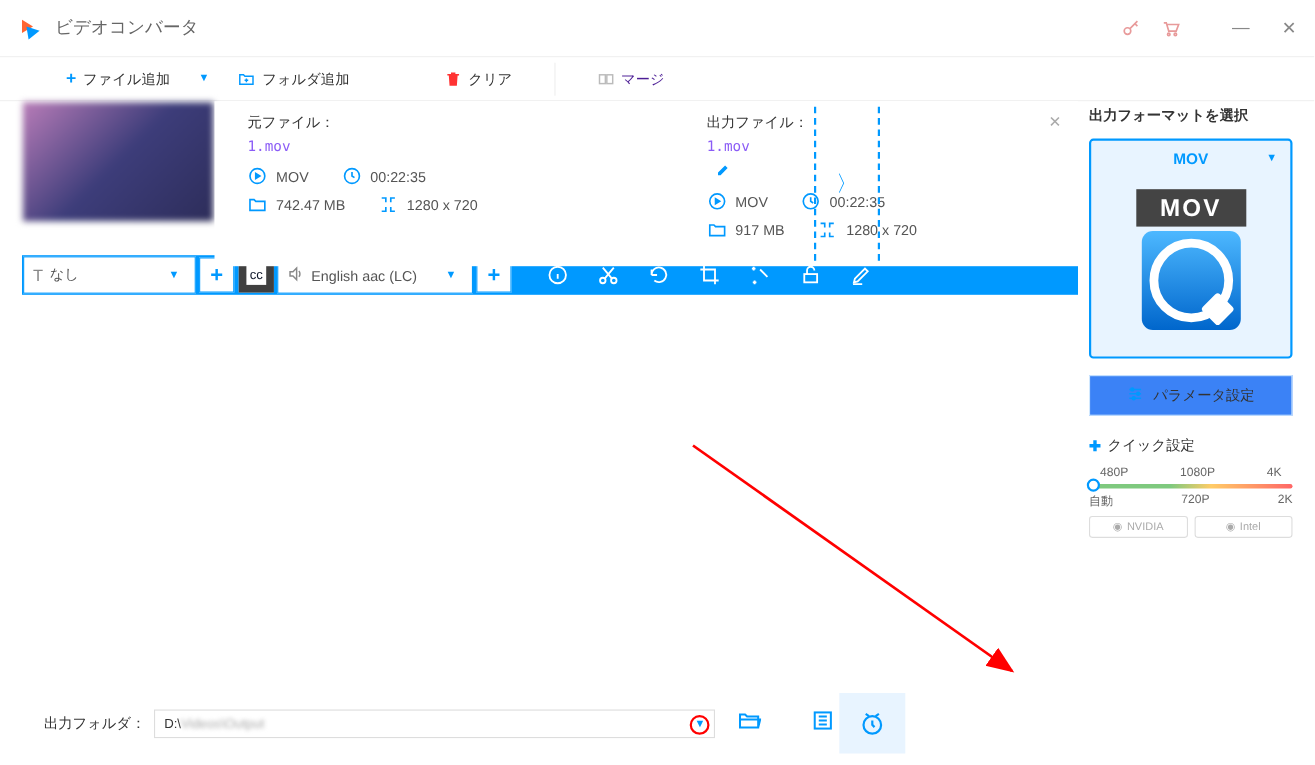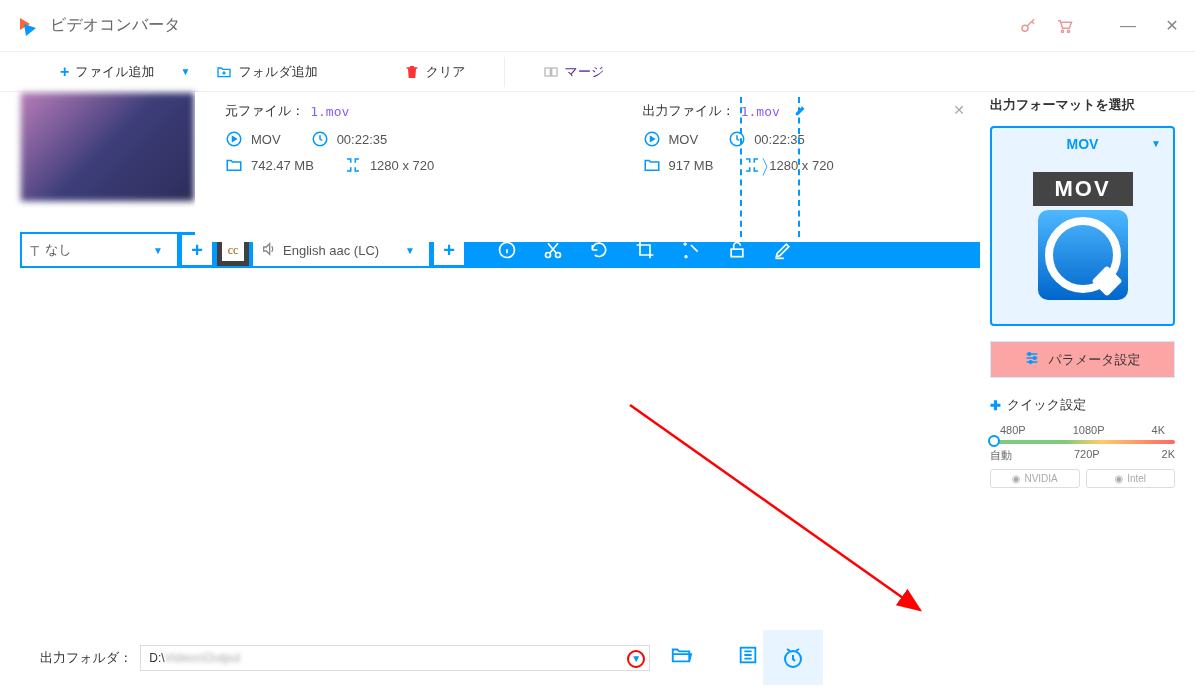--- a/index.html
+++ b/index.html
@@ -24,57 +24,57 @@
 
 .main { display: flex; position: absolute; top: 92px; left: 20px; right: 20px; bottom: 75px; }
 .content { flex: 1; display: flex; flex-direction: column; }
 .sidebar { width: 185px; margin-left: 10px; }
 
 .file-row { display: flex; height: 150px; }
 .thumb { width: 175px; height: 110px; background: linear-gradient(135deg, #b87cb8, #3d3d7a, #2d2d5a); filter: blur(3px); border: 1px solid #ddd; }
 .file-info { flex: 1; position: relative; background: #fff; padding: 10px 20px 10px 30px; }
 .file-info-grid { display: flex; gap: 40px; }
 .file-col { flex: 1; }
-.info-line { display: flex; align-items: center; margin-bottom: 10px; gap: 6px; font-size: 13px; }
+.info-line { display: flex; margin-bottom: 10px; gap: 6px; font-size: 13px; flex-direction: column; }
 .info-label { color: #333; }
 .info-fname { color: #8b5cf6; font-family: monospace; }
 .meta-row { display: flex; gap: 30px; margin-top: 8px; }
 .meta-item { display: flex; align-items: center; gap: 8px; color: #555; font-size: 13px; font-family: monospace; }
 .meta-icon { width: 18px; height: 18px; color: #0099ff; }
 .divider-v { position: absolute; left: 545px; top: 5px; bottom: 5px; width: 60px; display: flex; align-items: center; justify-content: center; }
 .dash-line { position: absolute; width: 0; border-left: 2px dashed #0099ff; height: 100%; }
 .dash-left { left: 0; }
 .dash-right { right: 0; }
 .arrow-r { color: #0099ff; font-size: 20px; z-index: 1; }
 .close-x { position: absolute; right: 15px; top: 10px; color: #aaa; font-size: 14px; }
 .edit-pen { color: #0099ff; margin-left: 8px; }
 
 .track-bar { height: 36px; background: #0099ff; display: flex; align-items: center; padding: 0; margin-top: -10px; }
 .track-left { display: flex; align-items: center; background: #fff; border: 1px solid #0099ff; height: 34px; margin: 1px; }
 .track-input { height: 30px; border: none; padding: 0 8px; font-size: 13px; color: #555; display: flex; align-items: center; }
 .subtitle-box { width: 155px; display: flex; align-items: center; gap: 6px; }
 .audio-box { width: 176px; display: flex; align-items: center; gap: 6px; font-family: monospace; }
 .track-add { width: 32px; height: 32px; background: #fff; border: 1px solid #0099ff; color: #0099ff; font-size: 20px; font-weight: bold; display: flex; align-items: center; justify-content: center; margin: 0 2px; }
-.cc-box { width: 32px; height: 32px; background: #fff; border: 5px solid #404040; color: #a16207; font-size: 12px; display: flex; align-items: center; justify-content: center; margin: 0 2px; font-family: Liberation Serif, serif; }
+.cc-box { width: 32px; height: 32px; background: #fff; border: 7px solid #404040; color: #0f172a; font-size: 12px; display: flex; align-items: center; justify-content: center; margin: 0 2px; }
 .dd-caret { color: #0099ff; font-size: 10px; margin-left: auto; margin-right: 6px; }
 .track-tools { display: flex; gap: 26px; padding: 0 20px; margin-left: 10px; }
 .tool-icon { width: 20px; height: 20px; color: #fff; display: flex; align-items: center; justify-content: center; }
 
 .sidebar-title { font-size: 13px; color: #333; font-weight: bold; margin-bottom: 8px; padding: 4px 0; }
 .format-box { background: #e8f4ff; border: 2px solid #0099ff; border-radius: 4px; padding: 4px; height: 200px; display: flex; flex-direction: column; }
 .format-header { background: #e8f4ff; color: #0099ff; font-weight: bold; text-align: center; padding: 4px; font-size: 14px; position: relative; }
 .format-caret { position: absolute; right: 8px; top: 6px; font-size: 10px; color: #0099ff; }
 .format-icon { flex: 1; display: flex; align-items: center; justify-content: center; }
 .mov-badge { width: 100px; }
 .mov-top { background: #444; color: #fff; font-weight: bold; font-size: 22px; padding: 4px 8px; text-align: center; letter-spacing: 2px; }
 .mov-q { width: 90px; height: 90px; background: linear-gradient(to bottom, #4db8ff, #0066cc); border-radius: 10px; margin: 4px auto; position: relative; display: flex; align-items: center; justify-content: center; }
 .mov-q::before { content: ''; width: 60px; height: 60px; border: 8px solid #fff; border-radius: 50%; position: absolute; }
 .mov-q::after { content: ''; width: 22px; height: 22px; background: #fff; position: absolute; bottom: 8px; right: 10px; border-radius: 3px; transform: rotate(45deg); }
 
-.param-btn { margin-top: 15px; background: #fca5a5; border: 1px solid #d0e8ff; padding: 8px; text-align: center; font-size: 13px; display: flex; align-items: center; justify-content: center; gap: 8px; color: #333; }
+.param-btn { margin-top: 15px; background: #3b82f6; border: 1px solid #d0e8ff; padding: 8px; text-align: center; font-size: 13px; display: flex; align-items: center; justify-content: center; gap: 8px; color: #333; }
 .param-icon { color: #0099ff; }
 
 .quick-section { margin-top: 18px; }
 .quick-title { font-size: 13px; color: #333; display: flex; align-items: center; gap: 6px; margin-bottom: 10px; }
 .quick-icon { color: #0099ff; font-weight: bold; }
 .slider-labels { display: flex; justify-content: space-between; font-size: 11px; color: #666; padding: 0 10px; }
 .slider-track { height: 4px; background: linear-gradient(to right, #7ec97e 0%, #7ec97e 40%, #ffcc66 60%, #ff6666 100%); margin: 4px 0; position: relative; border-radius: 2px; }
 .slider-thumb { width: 12px; height: 12px; background: #fff; border: 2px solid #0099ff; border-radius: 50%; position: absolute; top: -5px; left: -2px; }
 .slider-values { display: flex; justify-content: space-between; font-size: 11px; color: #666; }
 

